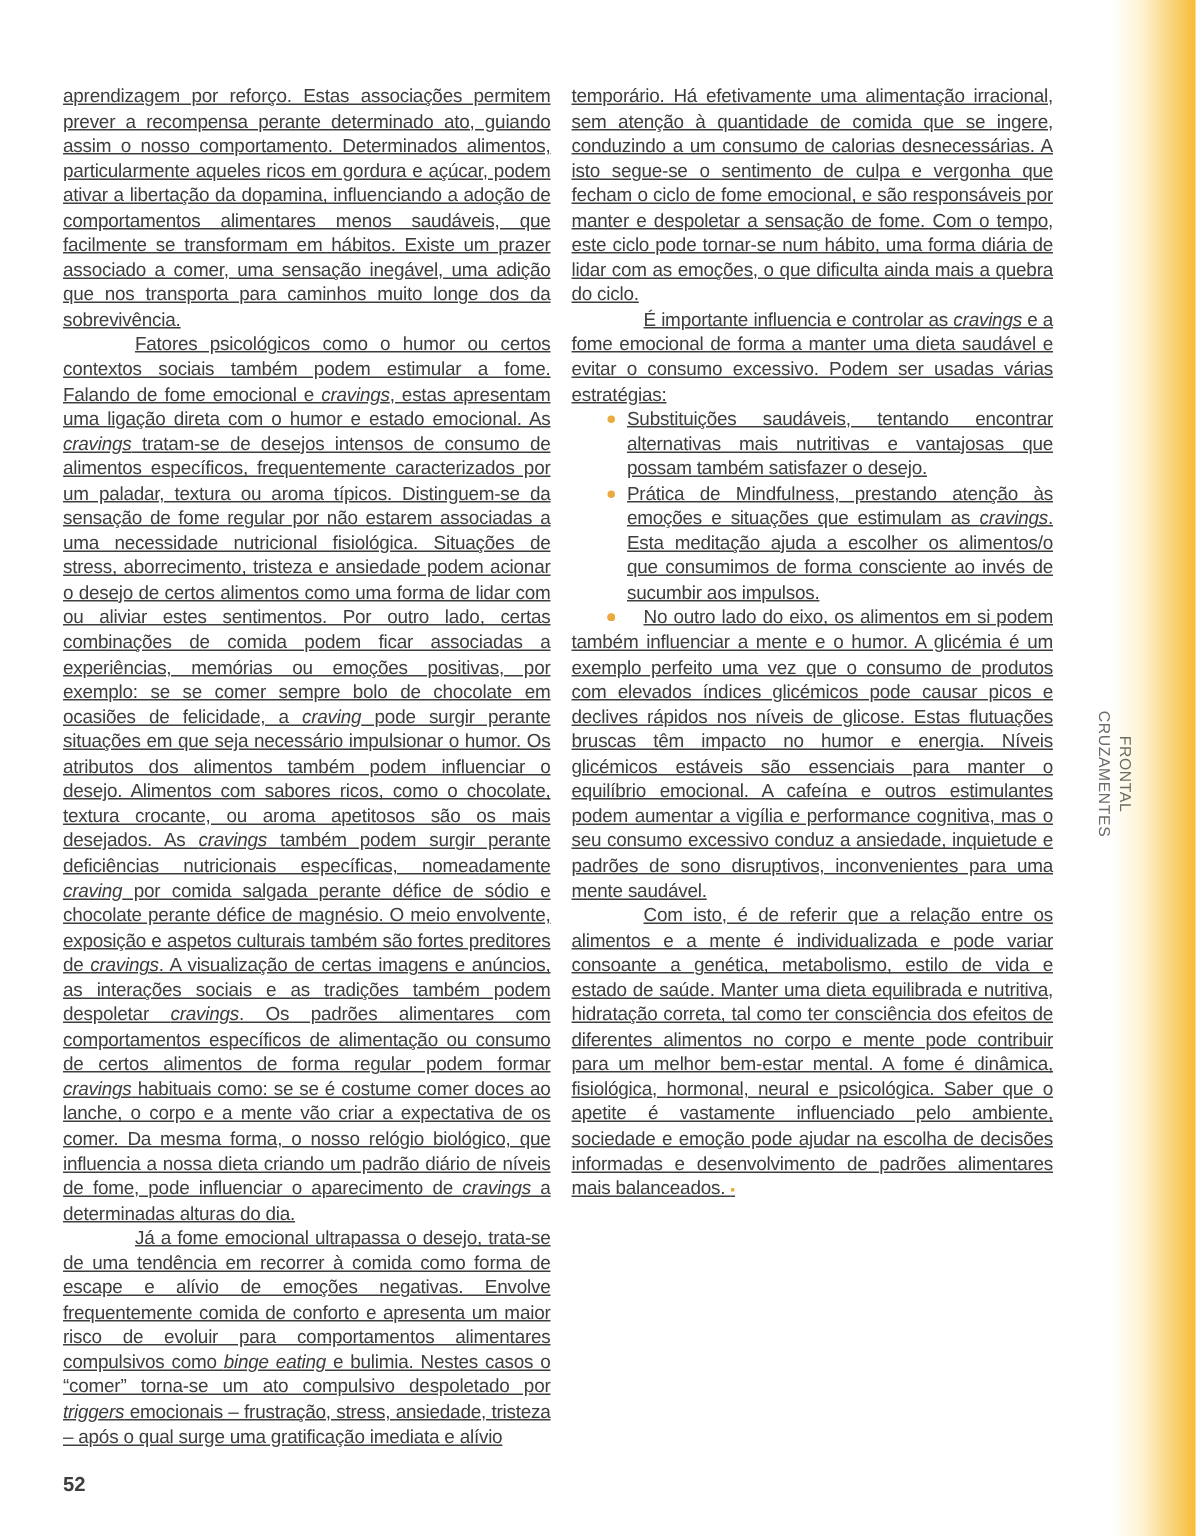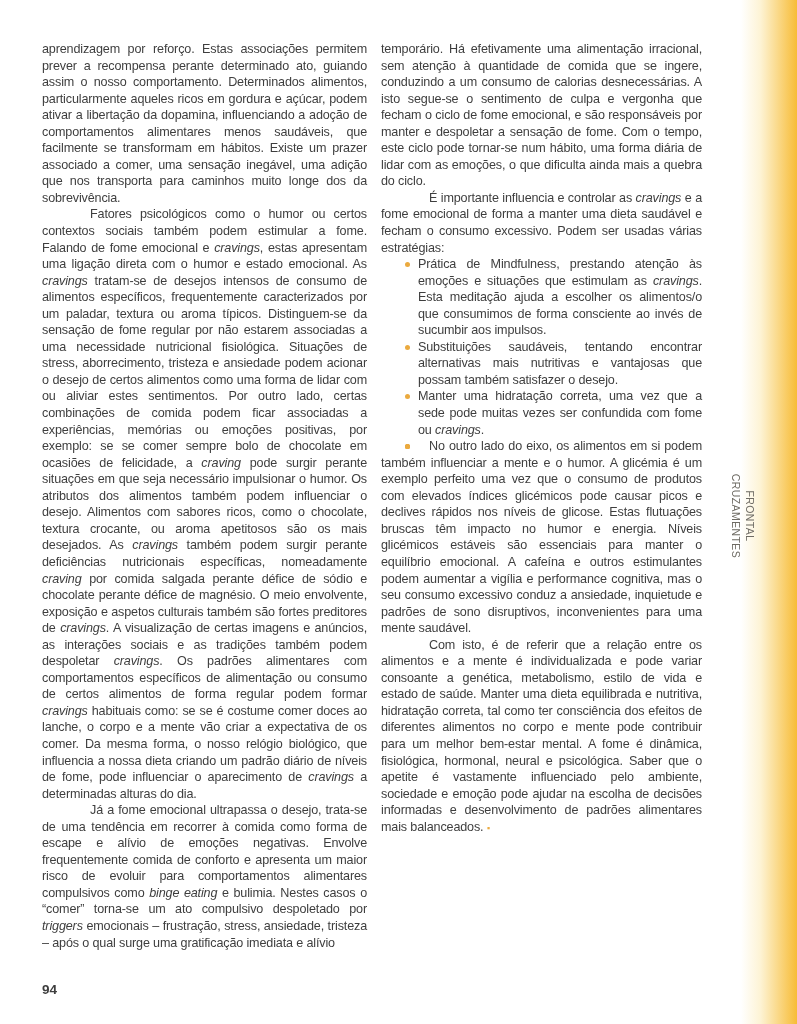--- a/index.html
+++ b/index.html
@@ -9,26 +9,27 @@
     background:#ffffff;
     font-family:"Liberation Sans","DejaVu Sans",sans-serif;
     overflow:hidden;
   }
   .edge-gradient {
     position:absolute; top:0; right:0;
     width:56px; height:1024px;
     background:linear-gradient(90deg, rgba(255,253,244,0) 0%, #FDF3D4 35%, #F7BC36 100%);
   }
   .col {
-    position:absolute; top:41px;
+    position:absolute; top:56px;
     text-align:justify;
     font-size:12.6px;
     line-height:16.55px;
     letter-spacing:-0.15px;
     color:#3E3E3E;
+    text-decoration:underline;
   }
   .col-left  { left:42px;  width:325px; }
   .col-right { left:381px; width:321px; }
   .para { margin:0; }
   .para.indent { text-indent:48px; }
   .bullet {
     margin:0;
     position:relative;
     padding-left:37px;
   }
@@ -60,29 +61,28 @@
 <div class="edge-gradient"></div>
 
 <div class="col col-left">
     <div class="para"><span>aprendizagem por reforço. Estas associações permitem prever a recompensa perante determinado ato, guiando assim o nosso comportamento. Determinados alimentos, particularmente aqueles ricos em gordura e açúcar, podem ativar a libertação da dopamina, influenciando a adoção de comportamentos alimentares menos saudáveis, que facilmente se transformam em hábitos. Existe um prazer associado a comer, uma sensação inegável, uma adição que nos transporta para caminhos muito longe dos da sobrevivência.</span></div>
     <div class="para indent"><span>Fatores psicológicos como o humor ou certos contextos sociais também podem estimular a fome. Falando de fome emocional e </span><em>cravings</em><span>, estas apresentam uma ligação direta com o humor e estado emocional. As </span><em>cravings</em><span> tratam-se de desejos intensos de consumo de alimentos específicos, frequentemente caracterizados por um paladar, textura ou aroma típicos. Distinguem-se da sensação de fome regular por não estarem associadas a uma necessidade nutricional fisiológica. Situações de stress, aborrecimento, tristeza e ansiedade podem acionar o desejo de certos alimentos como uma forma de lidar com ou aliviar estes sentimentos. Por outro lado, certas combinações de comida podem ficar associadas a experiências, memórias ou emoções positivas, por exemplo: se se comer sempre bolo de chocolate em ocasiões de felicidade, a </span><em>craving</em><span> pode surgir perante situações em que seja necessário impulsionar o humor. Os atributos dos alimentos também podem influenciar o desejo. Alimentos com sabores ricos, como o chocolate, textura crocante, ou aroma apetitosos são os mais desejados. As </span><em>cravings</em><span> também podem surgir perante deficiências nutricionais específicas, nomeadamente </span><em>craving</em><span> por comida salgada perante défice de sódio e chocolate perante défice de magnésio. O meio envolvente, exposição e aspetos culturais também são fortes preditores de </span><em>cravings</em><span>. A visualização de certas imagens e anúncios, as interações sociais e as tradições também podem despoletar </span><em>cravings</em><span>. Os padrões alimentares com comportamentos específicos de alimentação ou consumo de certos alimentos de forma regular podem formar </span><em>cravings</em><span> habituais como: se se é costume comer doces ao lanche, o corpo e a mente vão criar a expectativa de os comer. Da mesma forma, o nosso relógio biológico, que influencia a nossa dieta criando um padrão diário de níveis de fome, pode influenciar o aparecimento de </span><em>cravings</em><span> a determinadas alturas do dia.</span></div>
     <div class="para indent"><span>Já a fome emocional ultrapassa o desejo, trata-se de uma tendência em recorrer à comida como forma de escape e alívio de emoções negativas. Envolve frequentemente comida de conforto e apresenta um maior risco de evoluir para comportamentos alimentares compulsivos como </span><em>binge eating</em><span> e bulimia. Nestes casos o “comer” torna-se um ato compulsivo despoletado por </span><em>triggers</em><span> emocionais – frustração, stress, ansiedade, tristeza – após o qual surge uma gratificação imediata e alívio</span></div>
   </div>
 
 <div class="col col-right">
     <div class="para"><span>temporário. Há efetivamente uma alimentação irracional, sem atenção à quantidade de comida que se ingere, conduzindo a um consumo de calorias desnecessárias. A isto segue-se o sentimento de culpa e vergonha que fecham o ciclo de fome emocional, e são responsáveis por manter e despoletar a sensação de fome. Com o tempo, este ciclo pode tornar-se num hábito, uma forma diária de lidar com as emoções, o que dificulta ainda mais a quebra do ciclo.</span></div>
-    <div class="para indent"><span>É importante influencia e controlar as </span><em>cravings</em><span> e a fome emocional de forma a manter uma dieta saudável e fecham o consumo excessivo. Podem ser usadas várias estratégias:</span></div>
+    <div class="para indent"><span>É importante influencia e controlar as </span><em>cravings</em><span> e a fome emocional de forma a manter uma dieta saudável e evitar o consumo excessivo. Podem ser usadas várias estratégias:</span></div>
+    <div class="bullet"><span class="dot"></span><span>Substituições saudáveis, tentando encontrar alternativas mais nutritivas e vantajosas que possam também satisfazer o desejo.</span></div>
     <div class="bullet"><span class="dot"></span><span>Prática de Mindfulness, prestando atenção às emoções e situações que estimulam as </span><em>cravings</em><span>. Esta meditação ajuda a escolher os alimentos/o que consumimos de forma consciente ao invés de sucumbir aos impulsos.</span></div>
-    <div class="bullet"><span class="dot"></span><span>Substituições saudáveis, tentando encontrar alternativas mais nutritivas e vantajosas que possam também satisfazer o desejo.</span></div>
-    <div class="bullet"><span class="dot"></span><span>Manter uma hidratação correta, uma vez que a sede pode muitas vezes ser confundida com fome ou </span><em>cravings</em><span>.</span></div>
     <div class="bullet"><span class="dot"></span></div>
     <div class="bullet"><span class="dot"></span></div>
     <div class="bullet"><span class="dot"></span></div>
     <div class="para indent"><span>No outro lado do eixo, os alimentos em si podem também influenciar a mente e o humor. A glicémia é um exemplo perfeito uma vez que o consumo de produtos com elevados índices glicémicos pode causar picos e declives rápidos nos níveis de glicose. Estas flutuações bruscas têm impacto no humor e energia. Níveis glicémicos estáveis são essenciais para manter o equilíbrio emocional. A cafeína e outros estimulantes podem aumentar a vigília e performance cognitiva, mas o seu consumo excessivo conduz a ansiedade, inquietude e padrões de sono disruptivos, inconvenientes para uma mente saudável.</span></div>
     <div class="para indent"><span>Com isto, é de referir que a relação entre os alimentos e a mente é individualizada e pode variar consoante a genética, metabolismo, estilo de vida e estado de saúde. Manter uma dieta equilibrada e nutritiva, hidratação correta, tal como ter consciência dos efeitos de diferentes alimentos no corpo e mente pode contribuir para um melhor bem-estar mental. A fome é dinâmica, fisiológica, hormonal, neural e psicológica. Saber que o apetite é vastamente influenciado pelo ambiente, sociedade e emoção pode ajudar na escolha de decisões informadas e desenvolvimento de padrões alimentares mais balanceados. </span><span class="accent-run">▪</span></div>
   </div>
 
 <div class="sidebar-label">
   <div>FRONTAL</div>
   <div>CRUZAMENTES</div>
 </div>
 
-<div class="page-number">94</div>
+<div class="page-number">52</div>
 
 </body></html>

